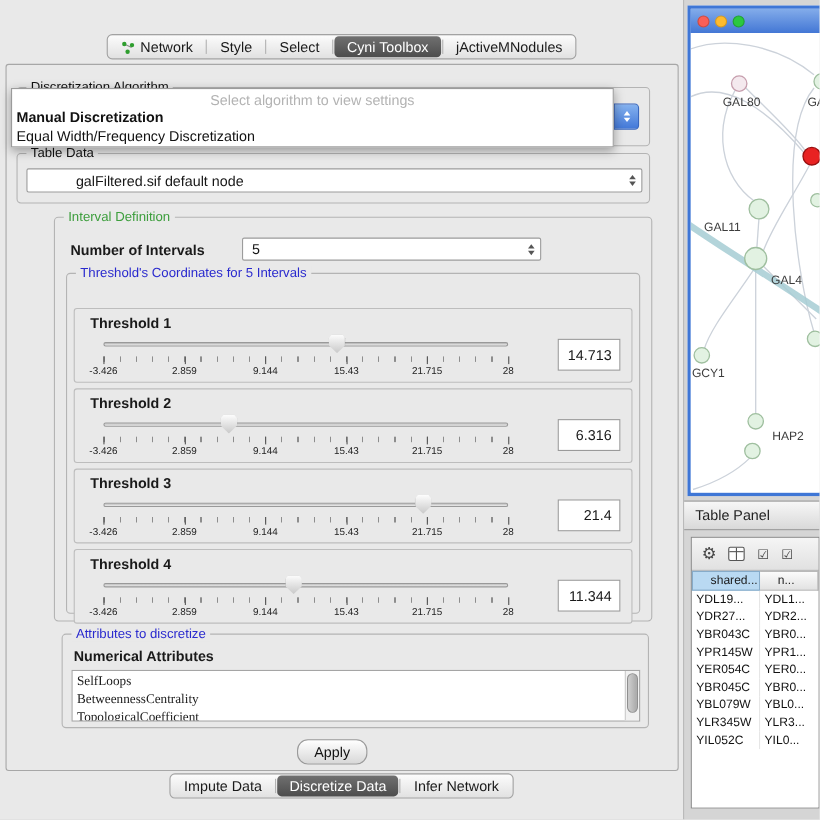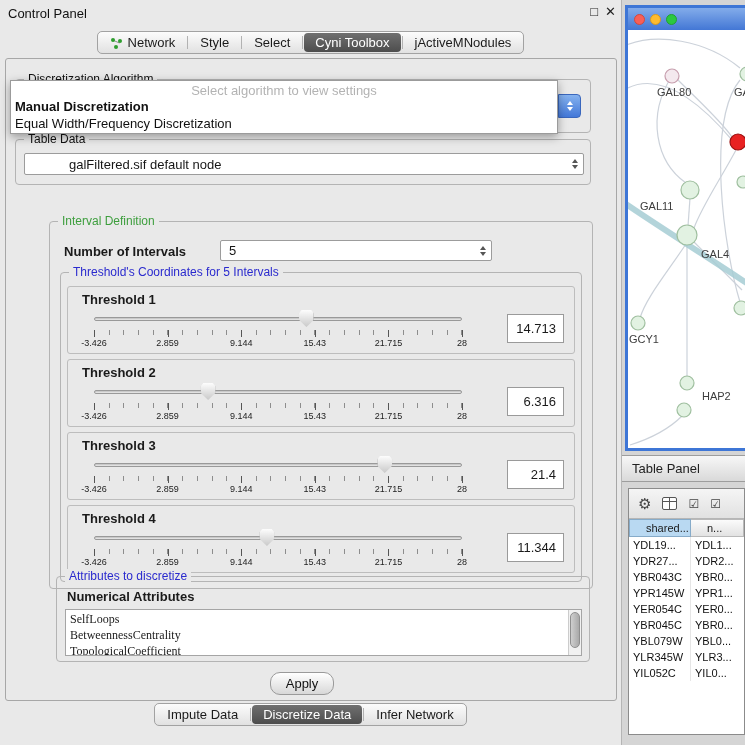--- a/index.html
+++ b/index.html
@@ -32,26 +32,26 @@
 
   .combo { position:relative; background:#fff; border:1px solid #9c9c9c; border-radius:2px; height:22px; display:flex; align-items:center; padding:0 22px 0 8px; font-size:13px; color:#161616; }
   .spin { position:absolute; right:5px; top:50%; transform:translateY(-50%); display:flex; flex-direction:column; gap:2px; }
   .spin i { width:0; height:0; border-left:3.5px solid transparent; border-right:3.5px solid transparent; }
   .spin .up { border-bottom:4px solid #555; }
   .spin .dn { border-top:4px solid #555; }
 
   .g-algo { left:9px; top:20px; width:576px; height:54px; }
   .g-tabledata { left:9px; top:80px; width:576px; height:46px; }
   .tabledata-combo { position:absolute; left:8px; top:13px; width:560px;padding-left:44px; }
-  .g-interval { left:43px; top:138px; width:544px; height:368px;margin-top:24px; }
+  .g-interval { left:43px; top:138px; width:544px; height:368px; }
   .intervals-row { position:absolute; left:14px; top:18px; right:14px; height:22px; }
   .intervals-label { position:absolute; left:0; top:4px; font-size:13px; font-weight:bold; }
   .intervals-combo { position:absolute; left:156px; top:0; width:272px; height:21px; }
   .g-thresh { left:10px; top:50px; width:522px; height:310px; }
-  .thresh-list { position:absolute; left:0; top:8px; right:0; }
+  .thresh-list { position:absolute; left:0; top:26px; right:0; }
 
   .thresh-panel { border:1px solid #bdbdbd; border-radius:3px; margin:5px 6px 0 6px; height:68px; padding:5px 8px 0 14px; position:relative; background:#e9e9e9; }
   .tlabel { font-size:13px; font-weight:bold; }
   .slider-zone { display:flex; align-items:flex-start; margin-top:2px; }
   .slider { position:relative; width:368px; height:44px; margin-left:12px; }
   .track { position:absolute; left:0; right:0; top:8px; height:4px; background:linear-gradient(#bdbdbd,#ededed); border:1px solid #999; border-radius:3px; }
   .thumb { position:absolute; top:1px; width:15px; height:17px; transform:translateX(-50%); background:linear-gradient(#fdfdfd,#c9c9c9); clip-path:polygon(18% 0,82% 0,100% 20%,100% 58%,50% 100%,0 58%,0 20%); filter:drop-shadow(0 0 1px #777); z-index:2; }
   .minor-ticks { position:absolute; left:0; right:0; top:21px; height:5px; background:repeating-linear-gradient(90deg,#8d8d8d 0 1px,transparent 1px 14.7px); }
   .minor-ticks i { position:absolute; top:0; width:1px; height:7px; background:#555; }
   .tick-labels { position:absolute; left:0; right:0; top:29px; height:12px; font-size:9px; color:#222; }
@@ -105,27 +105,20 @@
   .tb-body { background:#fff; height:197px; overflow:hidden; }
   .trow { display:flex; height:16px; }
   .tcell { font-size:11px; line-height:16px; white-space:nowrap; overflow:hidden; padding-left:4px; color:#111; }
   .tcell.c0 { width:62px; border-right:1px solid #e6e6e6; }
   .tcell.c1 { flex:1; }
 </style>
 </head>
 <body>
 
 <section class="control-panel">
-  <header class="titlebar">
-    <span>Control Panel</span>
-    <span class="winbtns">
-      <button class="winbtn">□</button>
-      <button class="winbtn">✕</button>
-    </span>
-  </header>
 
   <nav class="tabbar top-tabs">
     <div class="tabstrip">
         <button class="tab">
           <span class="nwicon"></span>
           <span>Network</span>
         </button>
         <i class="tabsep"></i>
         <button class="tab">
           <span>Style</span>

